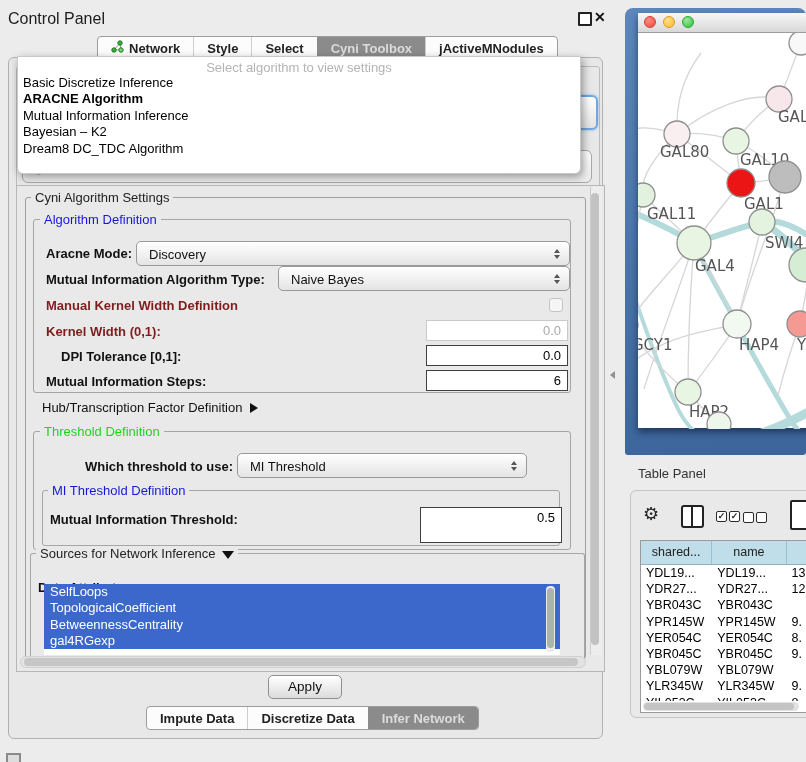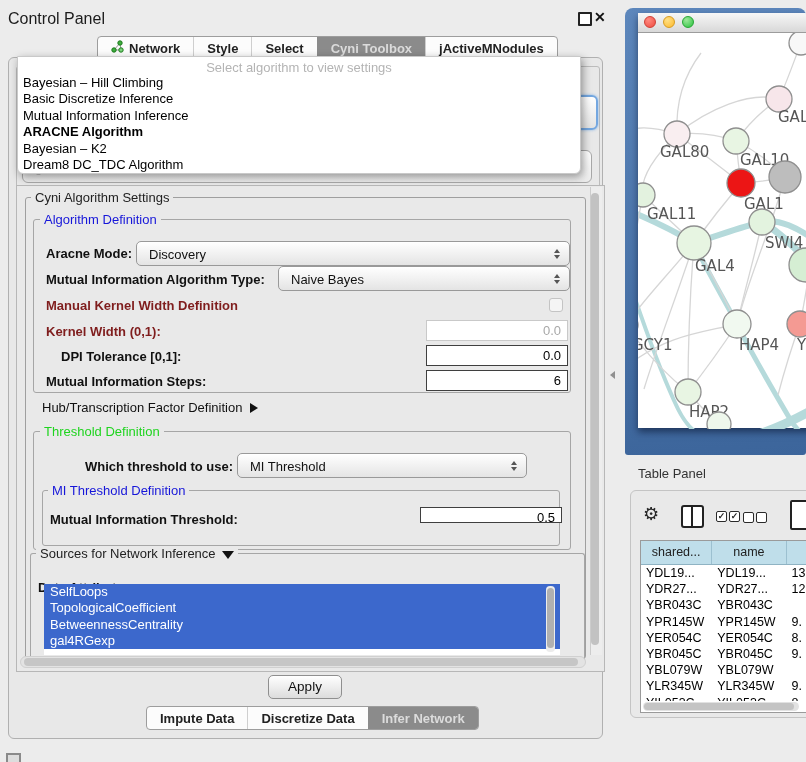--- a/index.html
+++ b/index.html
@@ -131,24 +131,23 @@
 
 <div class="abs content-panel"></div>
 
 <div class="abs frag-group"></div>
 <div class="abs frag-combo1"></div>
 <div class="abs frag-combo2">gal-filtered sif default node</div>
 
 <div class="abs dropdown">
   <div class="dd-placeholder">Select algorithm to view settings</div>
   <div id="algo-list">
-      <div class="dd-item">Bayesian – Hill Climbing</div>
       <div class="dd-item">Basic Discretize Inference</div>
+      <div class="dd-item bold">ARACNE Algorithm</div>
       <div class="dd-item">Mutual Information Inference</div>
-      <div class="dd-item bold">ARACNE Algorithm</div>
       <div class="dd-item">Bayesian – K2</div>
       <div class="dd-item">Dream8 DC_TDC Algorithm</div>
     </div>
 </div>
 
 <div class="abs scrollpane"></div>
 <div class="abs vscroll"></div>
 <div class="abs vthumb"></div>
 
 <div class="group" style="left:25px;top:197px;width:559px;height:460px;border-color:#9f9f9f;"></div>
@@ -200,21 +199,21 @@
   <span class="spin">
       <i class="up"></i>
       <i class="dn"></i>
     </span>
 </div>
 
 <div class="group" style="left:42px;top:490px;width:516px;height:54px;"></div>
 <div class="gtitle blue" style="left:48px;top:483px;">MI Threshold Definition</div>
 
 <div class="lbl" style="left:50px;top:512px;">Mutual Information Threshold:</div>
-<div class="field dark" style="left:420px;top:507px;width:142px;height:16px;">0.5</div>
+<div class="field dark" style="left:420px;top:507px;width:142px;height:36px;">0.5</div>
 
 <div class="group" style="left:30px;top:553px;width:553px;height:108px;border-bottom:none;"></div>
 <div class="gtitle" style="left:36px;top:546px;color:#222;">
   <span>Sources for Network Inference</span><span class="tri-down"></span>
 </div>
 <div class="lbl" style="left:38px;top:540px;margin-top:40px;">Data Attributes</div>
 <div class="abs attr-list" id="attr-list">
     <div class="attr-item" style="background: rgb(60, 104, 204);">SelfLoops</div>
     <div class="attr-item" style="background: rgb(60, 104, 204);">TopologicalCoefficient</div>
     <div class="attr-item" style="background: rgb(60, 104, 204);">BetweennessCentrality</div>

